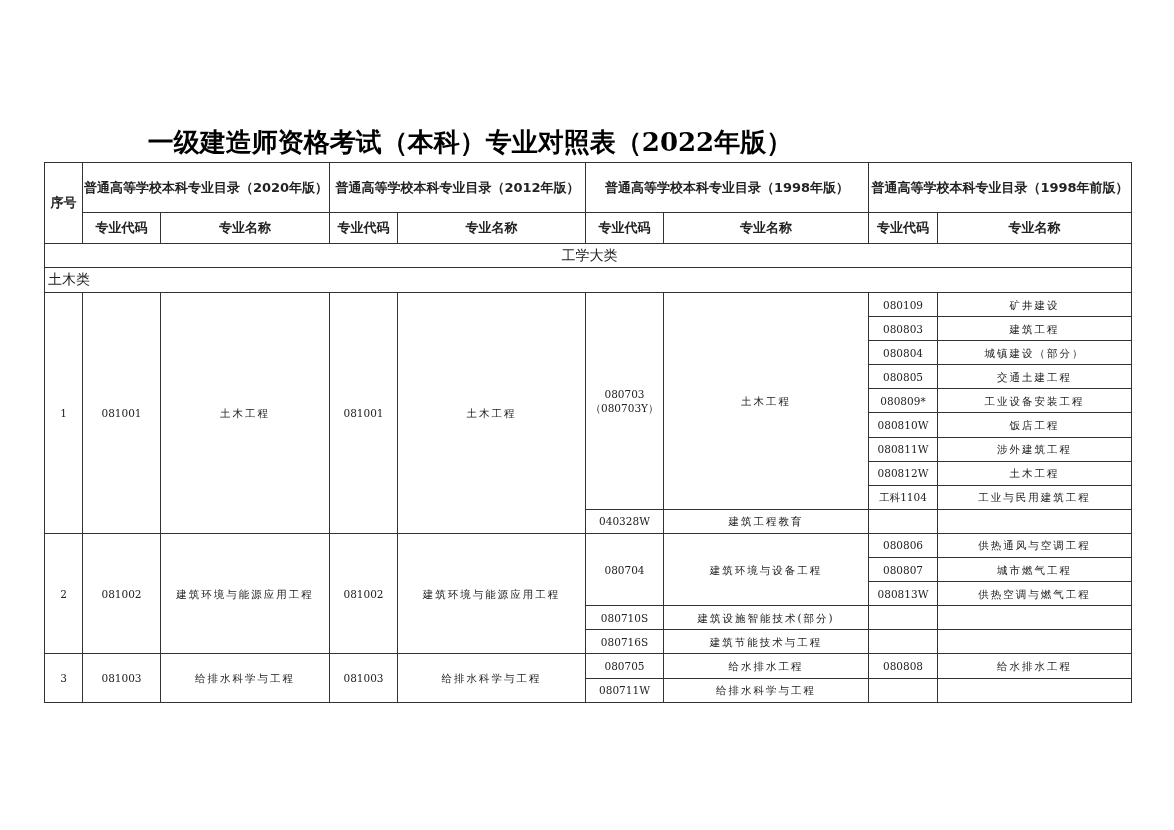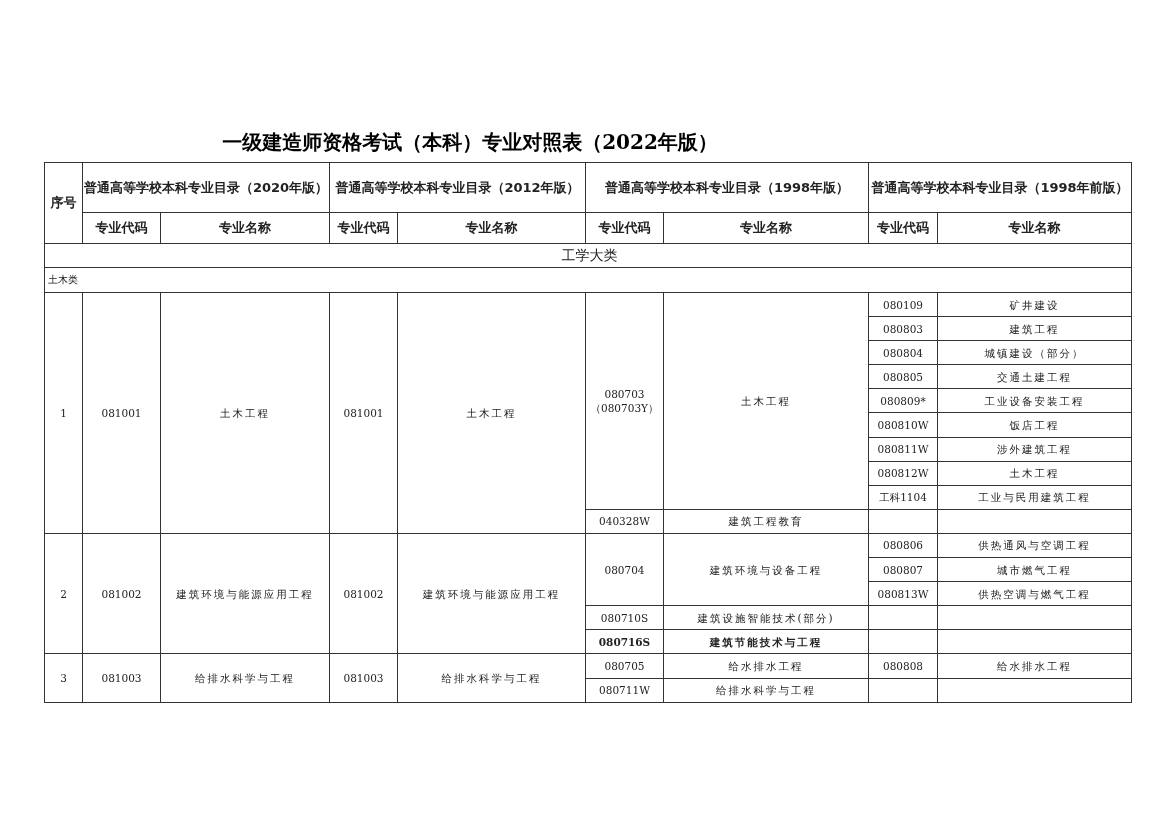--- a/index.html
+++ b/index.html
@@ -1,32 +1,32 @@
 <!DOCTYPE html>
 <html><head>
   <meta charset="utf-8">
   <style>
     html, body { margin:0; padding:0; background:#ffffff; }
     body { width:1174px; height:830px; position:relative; overflow:hidden; }
     .title {
       position:absolute; left:0; width:940px; top:124px; height:36px;
       text-align:center; font-family:"DejaVu Serif", serif; font-weight:bold;
-      font-size:20px; line-height:36px; color:#000; letter-spacing:0px;
+      font-size:26px; line-height:36px; color:#000; letter-spacing:0px;
     }
     table.grid {
       position:absolute; left:44px; top:162px; border-collapse:collapse;
       table-layout:fixed; width:1087px;
     }
     table.grid td {
       border:1px solid #333; padding:0; text-align:center; vertical-align:middle;
       color:#222; overflow:hidden;
     }
     .hd { font-family:"DejaVu Sans", sans-serif; font-weight:bold; font-size:13px; color:#111; line-height:16px;margin-top:23px; }
     .cat { text-align:right; font-family:"DejaVu Sans", sans-serif; font-size:14px; padding-left:3px !important; color:#111; }
-    .sub { text-align:left !important; font-family:"DejaVu Sans", sans-serif; font-size:10px; padding-left:3px !important; color:#111; }
+    .sub { text-align:left !important; font-family:"DejaVu Sans", sans-serif; font-size:14px; padding-left:3px !important; color:#111; }
     .cell { font-family:"DejaVu Serif", serif; font-size:10.5px; color:#333; line-height:14px; }
     .zh { letter-spacing:2px; }
   </style>
 </head>
 <body>
 
 <div class="title">一级建造师资格考试（本科）专业对照表（2022年版）</div>
 
 <table class="grid">
   <colgroup>
@@ -132,21 +132,21 @@
       <tr style="height: 24.1px;">
         <td class="cell">080813W</td>
         <td class="cell zh">供热空调与燃气工程</td>
       </tr>
       <tr style="height: 24.1px;">
         <td class="cell" style="white-space: pre-line;">080710S</td>
         <td class="cell zh">建筑设施智能技术(部分)</td>
         <td class="cell"></td>
         <td class="cell zh"></td>
       </tr>
-      <tr style="height: 24.1px; font-weight: bold;">
+      <tr style="height: 24.1px;">
         <td class="cell" style="white-space: pre-line;">080716S</td>
         <td class="cell zh">建筑节能技术与工程</td>
         <td class="cell"></td>
         <td class="cell zh"></td>
       </tr>
       <tr style="height: 24.1px;">
         <td class="cell" rowspan="2">3</td>
         <td class="cell" rowspan="2">081003</td>
         <td class="cell zh" rowspan="2">给排水科学与工程</td>
         <td class="cell" rowspan="2">081003</td>

